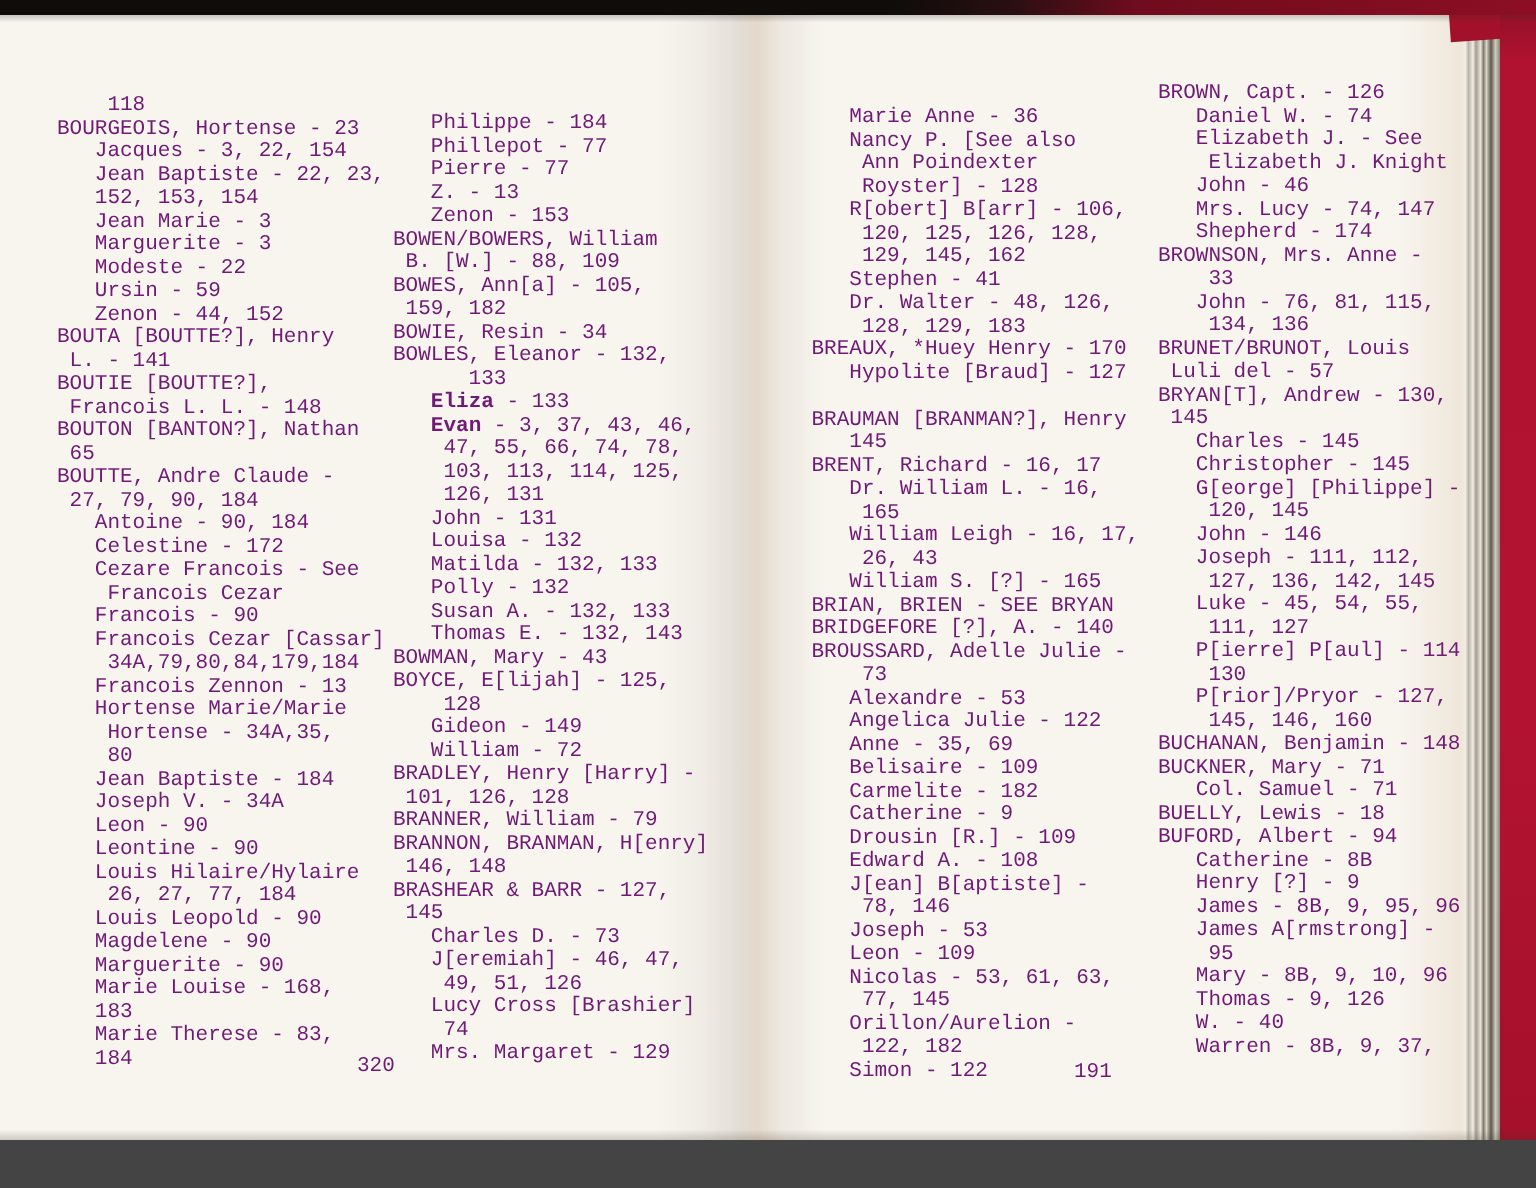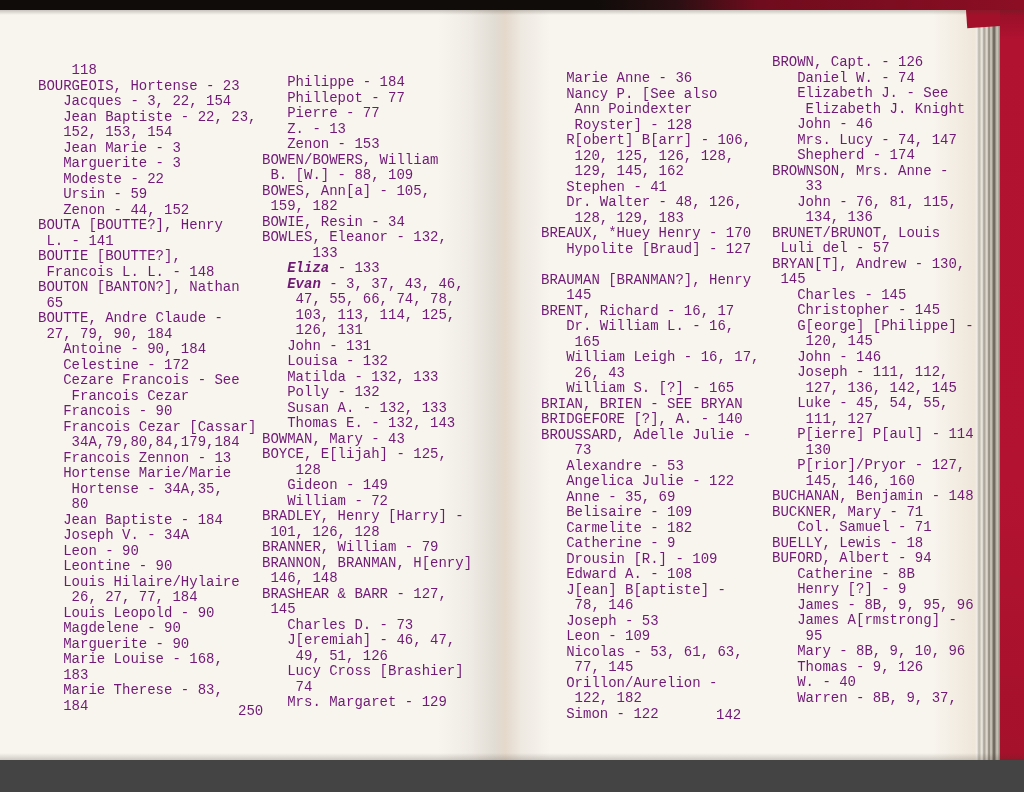--- a/index.html
+++ b/index.html
@@ -49,21 +49,21 @@
   .bottom-shade{
     position:absolute;bottom:0;left:0;width:1024px;height:7px;z-index:5;
     background:linear-gradient(to top,rgba(60,50,40,.22),rgba(60,50,40,0));
   }
   
   .col{
     position:absolute;z-index:2;
     font-size:14px;white-space:pre;letter-spacing:0;
   }
   .line{height:15.5px;line-height:15.5px;}
-  .b{font-weight:bold;font-style:italic;}
+  .b{font-weight:bold;}
   #col1{left:38px;top:63px;}
   #col2{left:262px;top:63px;margin-top:12px;}
   #col3{left:541px;top:71px;}
   #col4{left:772px;top:55px;}
   .pageno{
     position:absolute;z-index:2;font-size:14px;line-height:15px;
   }
   #pageno-left{left:238px;top:704px;}
   #pageno-right{left:716px;top:708px;}
 </style>
@@ -77,22 +77,22 @@
   <div class="gutter"></div>
   <div class="page-edges"></div>
   <div class="cover-red"></div>
   <div class="top-bar"></div>
   <div class="top-bar-soft"></div>
   <div class="bottom-shade"></div>
 
   <div>
     <div id="col1" class="col"><div class="line">    118</div><div class="line">BOURGEOIS, Hortense - 23</div><div class="line">   Jacques - 3, 22, 154</div><div class="line">   Jean Baptiste - 22, 23,</div><div class="line">   152, 153, 154</div><div class="line">   Jean Marie - 3</div><div class="line">   Marguerite - 3</div><div class="line">   Modeste - 22</div><div class="line">   Ursin - 59</div><div class="line">   Zenon - 44, 152</div><div class="line">BOUTA [BOUTTE?], Henry</div><div class="line"> L. - 141</div><div class="line">BOUTIE [BOUTTE?],</div><div class="line"> Francois L. L. - 148</div><div class="line">BOUTON [BANTON?], Nathan</div><div class="line"> 65</div><div class="line">BOUTTE, Andre Claude -</div><div class="line"> 27, 79, 90, 184</div><div class="line">   Antoine - 90, 184</div><div class="line">   Celestine - 172</div><div class="line">   Cezare Francois - See</div><div class="line">    Francois Cezar</div><div class="line">   Francois - 90</div><div class="line">   Francois Cezar [Cassar]</div><div class="line">    34A,79,80,84,179,184</div><div class="line">   Francois Zennon - 13</div><div class="line">   Hortense Marie/Marie</div><div class="line">    Hortense - 34A,35,</div><div class="line">    80</div><div class="line">   Jean Baptiste - 184</div><div class="line">   Joseph V. - 34A</div><div class="line">   Leon - 90</div><div class="line">   Leontine - 90</div><div class="line">   Louis Hilaire/Hylaire</div><div class="line">    26, 27, 77, 184</div><div class="line">   Louis Leopold - 90</div><div class="line">   Magdelene - 90</div><div class="line">   Marguerite - 90</div><div class="line">   Marie Louise - 168,</div><div class="line">   183</div><div class="line">   Marie Therese - 83,</div><div class="line">   184</div></div>
     <div id="col2" class="col"><div class="line">   Philippe - 184</div><div class="line">   Phillepot - 77</div><div class="line">   Pierre - 77</div><div class="line">   Z. - 13</div><div class="line">   Zenon - 153</div><div class="line">BOWEN/BOWERS, William</div><div class="line"> B. [W.] - 88, 109</div><div class="line">BOWES, Ann[a] - 105,</div><div class="line"> 159, 182</div><div class="line">BOWIE, Resin - 34</div><div class="line">BOWLES, Eleanor - 132,</div><div class="line">      133</div><div class="line">   <span class="b">Eliza</span> - 133</div><div class="line">   <span class="b">Evan</span> - 3, 37, 43, 46,</div><div class="line">    47, 55, 66, 74, 78,</div><div class="line">    103, 113, 114, 125,</div><div class="line">    126, 131</div><div class="line">   John - 131</div><div class="line">   Louisa - 132</div><div class="line">   Matilda - 132, 133</div><div class="line">   Polly - 132</div><div class="line">   Susan A. - 132, 133</div><div class="line">   Thomas E. - 132, 143</div><div class="line">BOWMAN, Mary - 43</div><div class="line">BOYCE, E[lijah] - 125,</div><div class="line">    128</div><div class="line">   Gideon - 149</div><div class="line">   William - 72</div><div class="line">BRADLEY, Henry [Harry] -</div><div class="line"> 101, 126, 128</div><div class="line">BRANNER, William - 79</div><div class="line">BRANNON, BRANMAN, H[enry]</div><div class="line"> 146, 148</div><div class="line">BRASHEAR &amp; BARR - 127,</div><div class="line"> 145</div><div class="line">   Charles D. - 73</div><div class="line">   J[eremiah] - 46, 47,</div><div class="line">    49, 51, 126</div><div class="line">   Lucy Cross [Brashier]</div><div class="line">    74</div><div class="line">   Mrs. Margaret - 129</div></div>
-    <div id="pageno-left" class="pageno">250</div>
+    <div id="pageno-left" class="pageno">320</div>
   </div>
 
   <div>
     <div id="col3" class="col"><div class="line">   Marie Anne - 36</div><div class="line">   Nancy P. [See also</div><div class="line">    Ann Poindexter</div><div class="line">    Royster] - 128</div><div class="line">   R[obert] B[arr] - 106,</div><div class="line">    120, 125, 126, 128,</div><div class="line">    129, 145, 162</div><div class="line">   Stephen - 41</div><div class="line">   Dr. Walter - 48, 126,</div><div class="line">    128, 129, 183</div><div class="line">BREAUX, *Huey Henry - 170</div><div class="line">   Hypolite [Braud] - 127</div><div class="line"></div><div class="line">BRAUMAN [BRANMAN?], Henry</div><div class="line">   145</div><div class="line">BRENT, Richard - 16, 17</div><div class="line">   Dr. William L. - 16,</div><div class="line">    165</div><div class="line">   William Leigh - 16, 17,</div><div class="line">    26, 43</div><div class="line">   William S. [?] - 165</div><div class="line">BRIAN, BRIEN - SEE BRYAN</div><div class="line">BRIDGEFORE [?], A. - 140</div><div class="line">BROUSSARD, Adelle Julie -</div><div class="line">    73</div><div class="line">   Alexandre - 53</div><div class="line">   Angelica Julie - 122</div><div class="line">   Anne - 35, 69</div><div class="line">   Belisaire - 109</div><div class="line">   Carmelite - 182</div><div class="line">   Catherine - 9</div><div class="line">   Drousin [R.] - 109</div><div class="line">   Edward A. - 108</div><div class="line">   J[ean] B[aptiste] -</div><div class="line">    78, 146</div><div class="line">   Joseph - 53</div><div class="line">   Leon - 109</div><div class="line">   Nicolas - 53, 61, 63,</div><div class="line">    77, 145</div><div class="line">   Orillon/Aurelion -</div><div class="line">    122, 182</div><div class="line">   Simon - 122</div></div>
     <div id="col4" class="col"><div class="line">BROWN, Capt. - 126</div><div class="line">   Daniel W. - 74</div><div class="line">   Elizabeth J. - See</div><div class="line">    Elizabeth J. Knight</div><div class="line">   John - 46</div><div class="line">   Mrs. Lucy - 74, 147</div><div class="line">   Shepherd - 174</div><div class="line">BROWNSON, Mrs. Anne -</div><div class="line">    33</div><div class="line">   John - 76, 81, 115,</div><div class="line">    134, 136</div><div class="line">BRUNET/BRUNOT, Louis</div><div class="line"> Luli del - 57</div><div class="line">BRYAN[T], Andrew - 130,</div><div class="line"> 145</div><div class="line">   Charles - 145</div><div class="line">   Christopher - 145</div><div class="line">   G[eorge] [Philippe] -</div><div class="line">    120, 145</div><div class="line">   John - 146</div><div class="line">   Joseph - 111, 112,</div><div class="line">    127, 136, 142, 145</div><div class="line">   Luke - 45, 54, 55,</div><div class="line">    111, 127</div><div class="line">   P[ierre] P[aul] - 114</div><div class="line">    130</div><div class="line">   P[rior]/Pryor - 127,</div><div class="line">    145, 146, 160</div><div class="line">BUCHANAN, Benjamin - 148</div><div class="line">BUCKNER, Mary - 71</div><div class="line">   Col. Samuel - 71</div><div class="line">BUELLY, Lewis - 18</div><div class="line">BUFORD, Albert - 94</div><div class="line">   Catherine - 8B</div><div class="line">   Henry [?] - 9</div><div class="line">   James - 8B, 9, 95, 96</div><div class="line">   James A[rmstrong] -</div><div class="line">    95</div><div class="line">   Mary - 8B, 9, 10, 96</div><div class="line">   Thomas - 9, 126</div><div class="line">   W. - 40</div><div class="line">   Warren - 8B, 9, 37,</div></div>
-    <div id="pageno-right" class="pageno">142</div>
+    <div id="pageno-right" class="pageno">191</div>
   </div>
 
 </div>
 
 </body></html>

